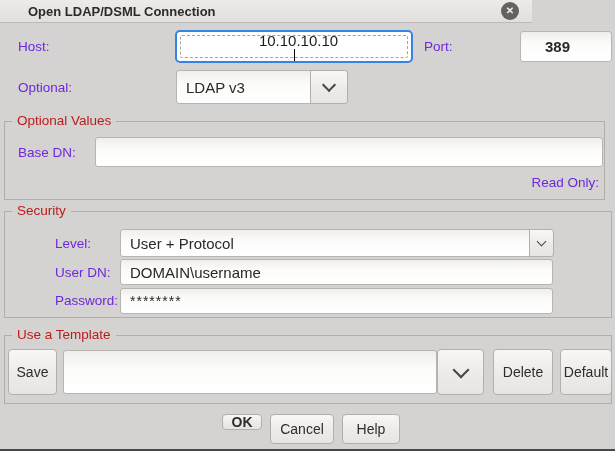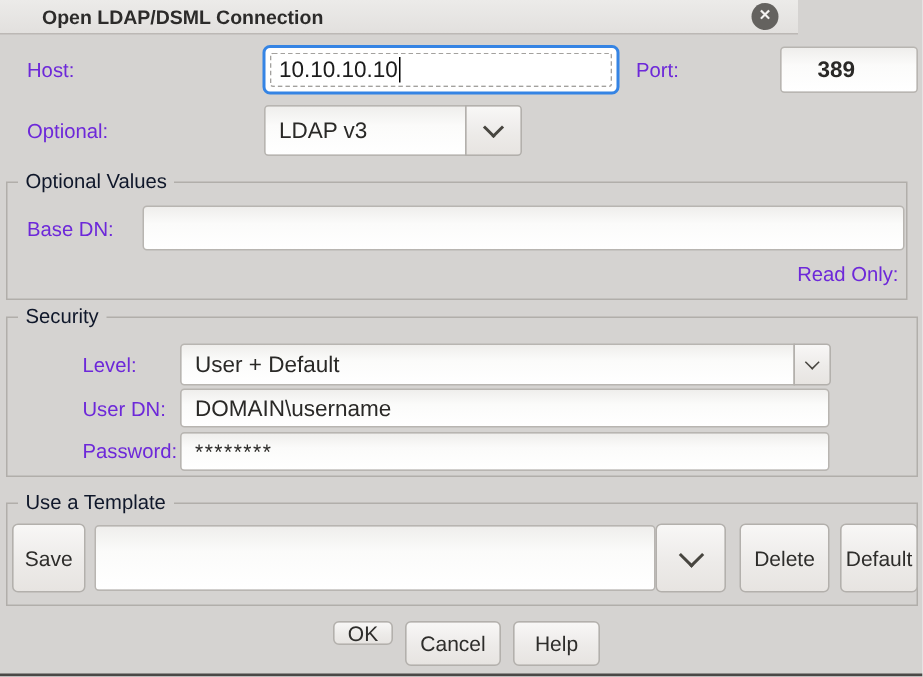--- a/index.html
+++ b/index.html
@@ -48,47 +48,47 @@
     transform:rotate(45deg); margin-top:-4px; }
   .chev-m { width:10px; height:10px; }
   .chev-s { width:7px; height:7px; border-width:1.5px; }
   .chev-l { width:12px; height:12px; border-width:2.5px; }
 
   
   .frame { position:absolute; border:1px solid #b1aeaa; }
   .frame-title {
     position:absolute; top:-9px; left:7px;
     background:#d5d3d1; padding:0 5px;
-    font-size:13.5px; color:#0f172a; white-space:nowrap;
+    font-size:13.5px; color:#b91c1c; white-space:nowrap;
   }
 
   
   .host-entry {
     position:absolute; left:175px; top:30px; width:238px; height:33px;
     background:#ffffff; border:2px solid #3584e4; border-radius:5px;
-    display:flex; align-items:center; font-size:15px; color:#1c1c1c;
+    display:flex; align-items:center; font-size:15px; color:#1c1c1c;flex-direction:column;
   }
   .host-focus-ring {
     position:absolute; left:3px; top:3px; right:3px; bottom:3px;
     border:1px dashed #a3a19e; border-radius:2px; pointer-events:none;
   }
   .host-entry .entry-text { padding-left:9px; z-index:1; }
   .caret { display:inline-block; width:1px; height:17px; background:#000; margin-left:1px; }
 
   .port-entry { left:520px; top:31px; width:92px; height:31px;font-weight:bold; }
   .port-entry .entry-text { padding-left:24px; }
 
   
   .protocol-entry { left:176px; top:70px; width:135px; height:34px;
     border-radius:3px 0 0 3px; }
   .protocol-chev-btn { left:310px; top:70px; width:38px; height:34px;
     border-radius:0 3px 3px 0; }
 
   
-  .ok-btn { left:222px; top:414px; width:40px; height:16px; }
+  .ok-btn { left:222px; top:414px; width:40px; height:16px;font-weight:bold; }
   .cancel-btn { left:270px; top:414px; width:64px; height:30px; }
   .help-btn { left:342px; top:414px; width:58px; height:30px; }
 </style>
 </head>
 <body>
 
 <div class="dialog">
 
   <div class="titlebar">
     <span class="titlebar-title">Open LDAP/DSML Connection</span>
@@ -123,21 +123,21 @@
   <div class="entry" style="left:95px; top:137px; width:508px; height:30px;">
     <span class="entry-text"></span>
   </div>
   <span class="label" style="right:16px; top:175px;">Read Only:</span>
 
   <div class="frame" style="left:4px; top:211px; width:608px; height:107px;">
     <span class="frame-title">Security</span>
   </div>
   <span class="label" style="left:55px; top:236px;">Level:</span>
   <div class="entry" style="left:120px; top:229px; width:410px; height:28px; border-radius:3px 0 0 3px;">
-    <span class="entry-text">User + Default</span>
+    <span class="entry-text">User + Protocol</span>
   </div>
   <div class="btn" style="left:529px; top:229px; width:25px; height:28px; border-radius:0 3px 3px 0;">
     <span class="chevron chev-s"></span>
   </div>
   <span class="label" style="left:55px; top:265px;">User DN:</span>
   <div class="entry" style="left:120px; top:259px; width:433px; height:26px;">
     <span class="entry-text">DOMAIN\username</span>
   </div>
   <span class="label" style="left:55px; top:293px;">Password:</span>
   <div class="entry" style="left:120px; top:288px; width:433px; height:26px;">

